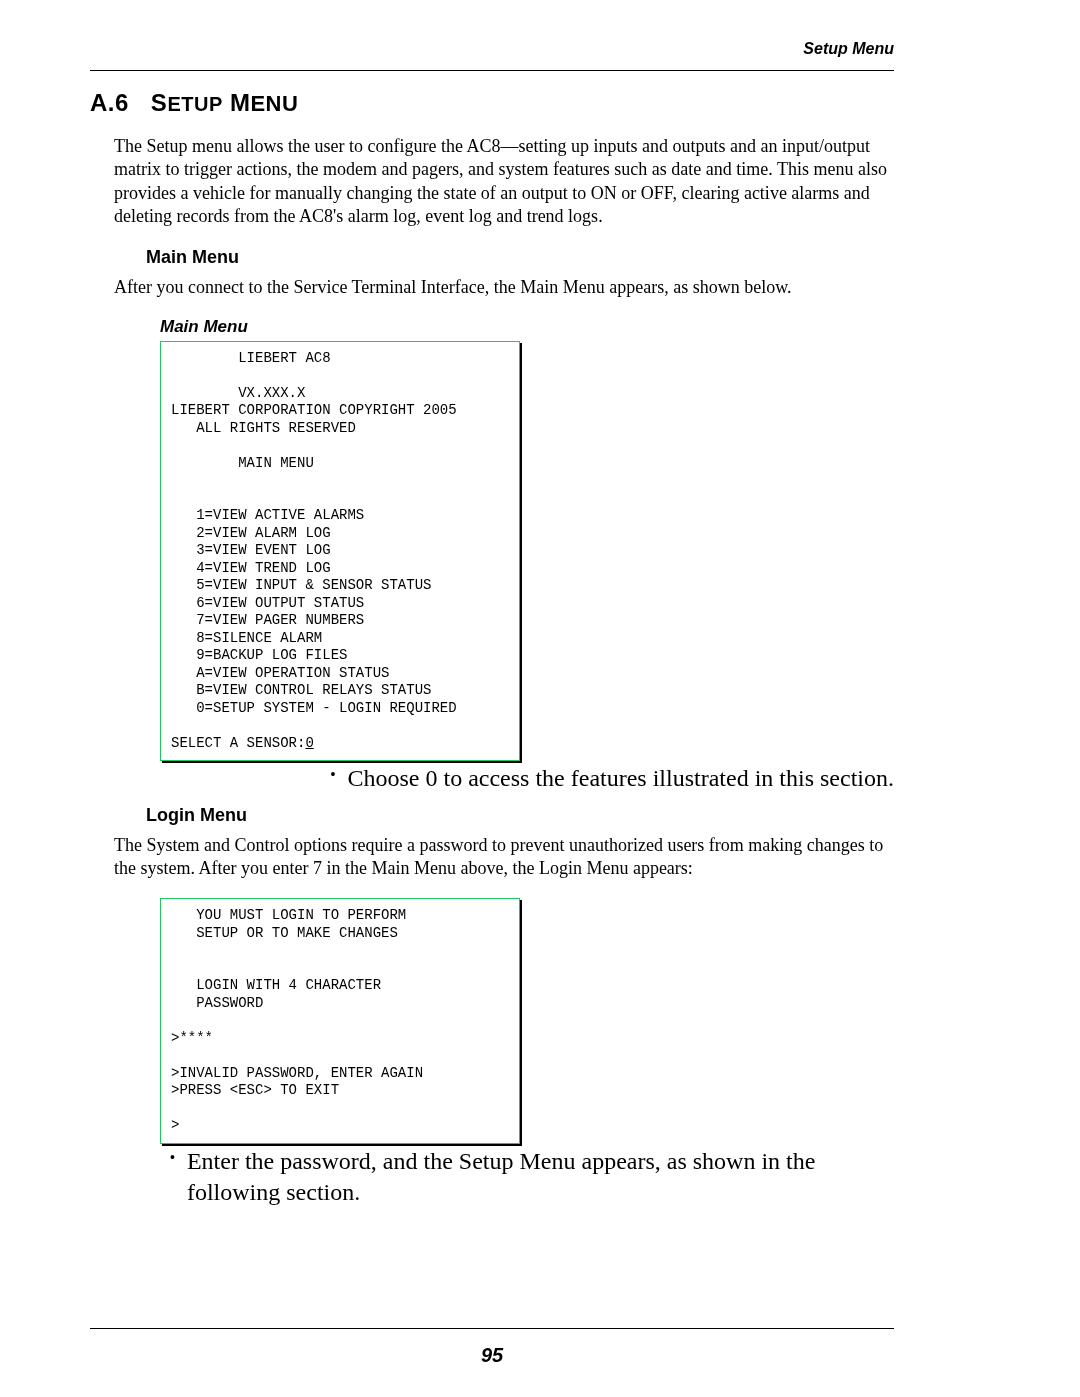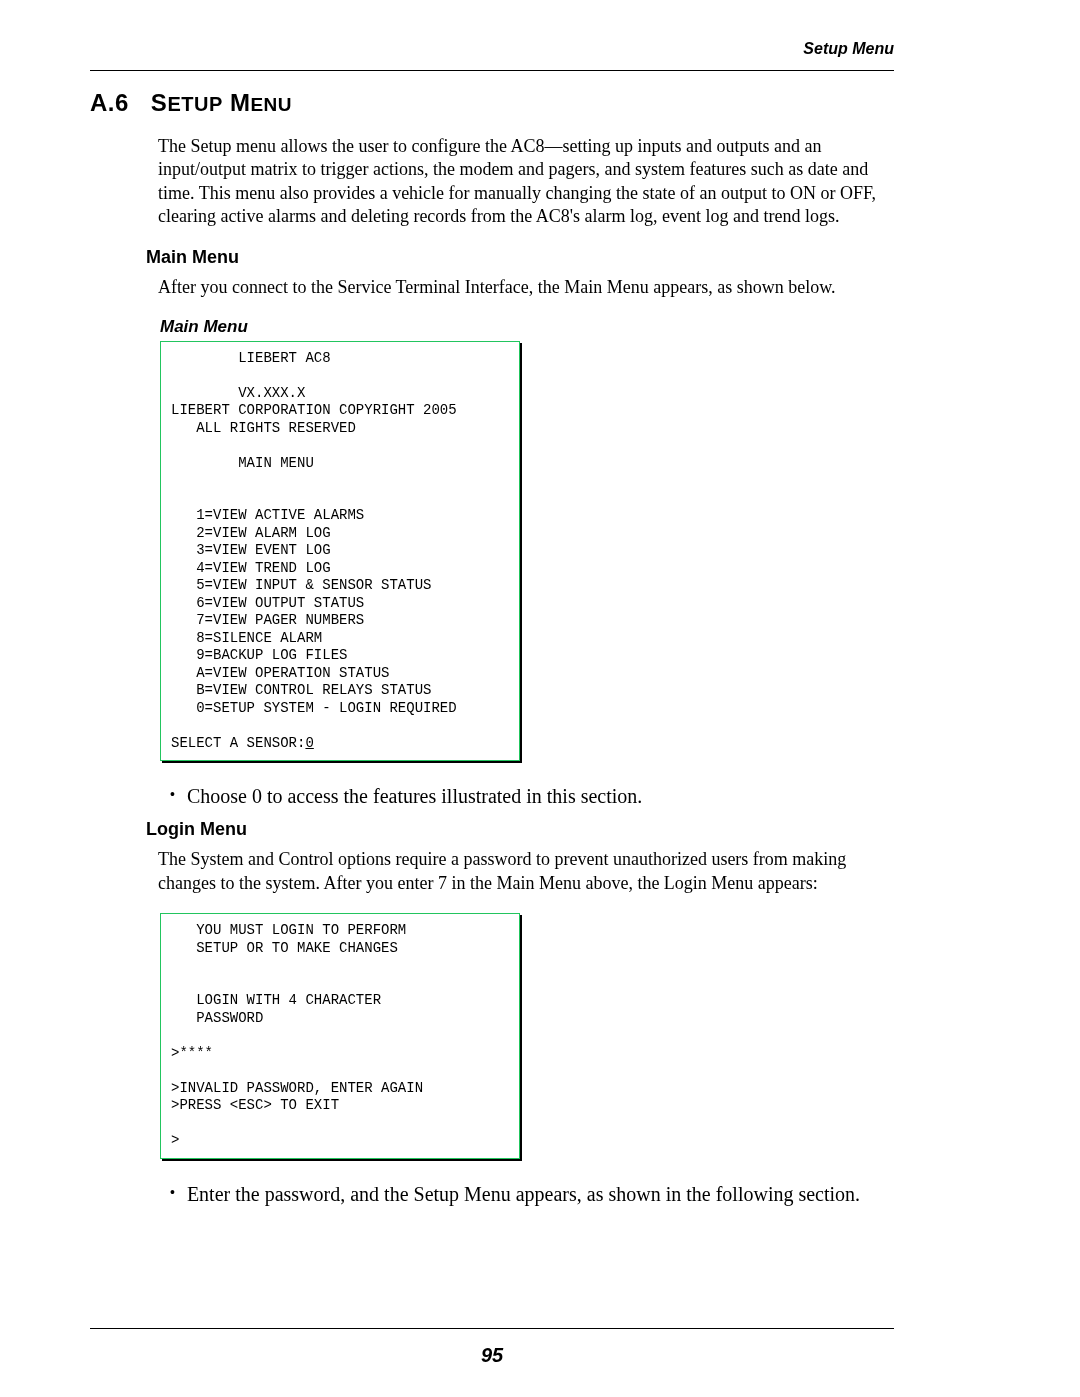--- a/index.html
+++ b/index.html
@@ -37,21 +37,21 @@
     margin: 6px 0 18px 0;
   }
   .section-title .num {
     display: inline-block;
     margin-right: 22px;
   }
   .body-text {
     font-family: "Times New Roman", Times, serif;
     font-size: 18px;
     line-height: 1.3;
-    margin: 0 0 18px 68px;
+    margin: 0 0 18px 24px;
   }
   .sub-head {
     font-family: Arial, Helvetica, sans-serif;
     font-weight: bold;
     font-size: 18px;
     margin: 6px 0 8px 56px;
   }
   .terminal-caption {
     font-family: Arial, Helvetica, sans-serif;
     font-weight: bold;
@@ -65,25 +65,26 @@
     border: 1px solid #22c55e;
     box-shadow: 2px 2px 0 #000;
     padding: 8px 10px 8px 10px;
     font-family: "Courier New", Courier, monospace;
     font-size: 14px;
     line-height: 1.25;
     white-space: pre;
     box-sizing: border-box;
   }
   .bullet {
-    margin: 22px 0 10px 80px;
-    font-size: 20px;
+    margin: 2px 0 10px 80px;
+    font-size: 24px;
     line-height: 1.3;
     display: flex;
     align-items: flex-start;
+    justify-content: flex-end;
   }
   .bullet::before {
     content: "•";
     font-family: Arial, sans-serif;
     font-size: 14px;
     line-height: 22px;
     margin-right: 12px;
   }
   .underline {
     text-decoration: underline;
@@ -110,21 +111,21 @@
 </style>
 </head>
 <body>
 
 <div class="page">
 
   <div class="running-head">Setup Menu</div>
   <hr class="top-rule">
 
   <div class="section-title">
-    <span class="num">A.6</span><span id="section-title-text">S<span style="font-size:20px">ETUP</span> M<span style="font-size:19px">ENU</span></span>
+    <span class="num">A.6</span><span id="section-title-text">S<span style="font-size:20px">ETUP</span> M<span style="font-size:22px">ENU</span></span>
   </div>
 
   <p class="body-text">The Setup menu allows the user to configure the AC8—setting up inputs and outputs and an input/output matrix to trigger actions, the modem and pagers, and system features such as date and time. This menu also provides a vehicle for manually changing the state of an output to ON or OFF, clearing active alarms and deleting records from the AC8's alarm log, event log and trend logs.</p>
 
   <div class="sub-head">Main Menu</div>
   <p class="body-text">After you connect to the Service Terminal Interface, the Main Menu appears, as shown below.</p>
 
   <div class="terminal-caption">Main Menu</div>
   <div class="terminal-box"><span>        LIEBERT AC8
 

